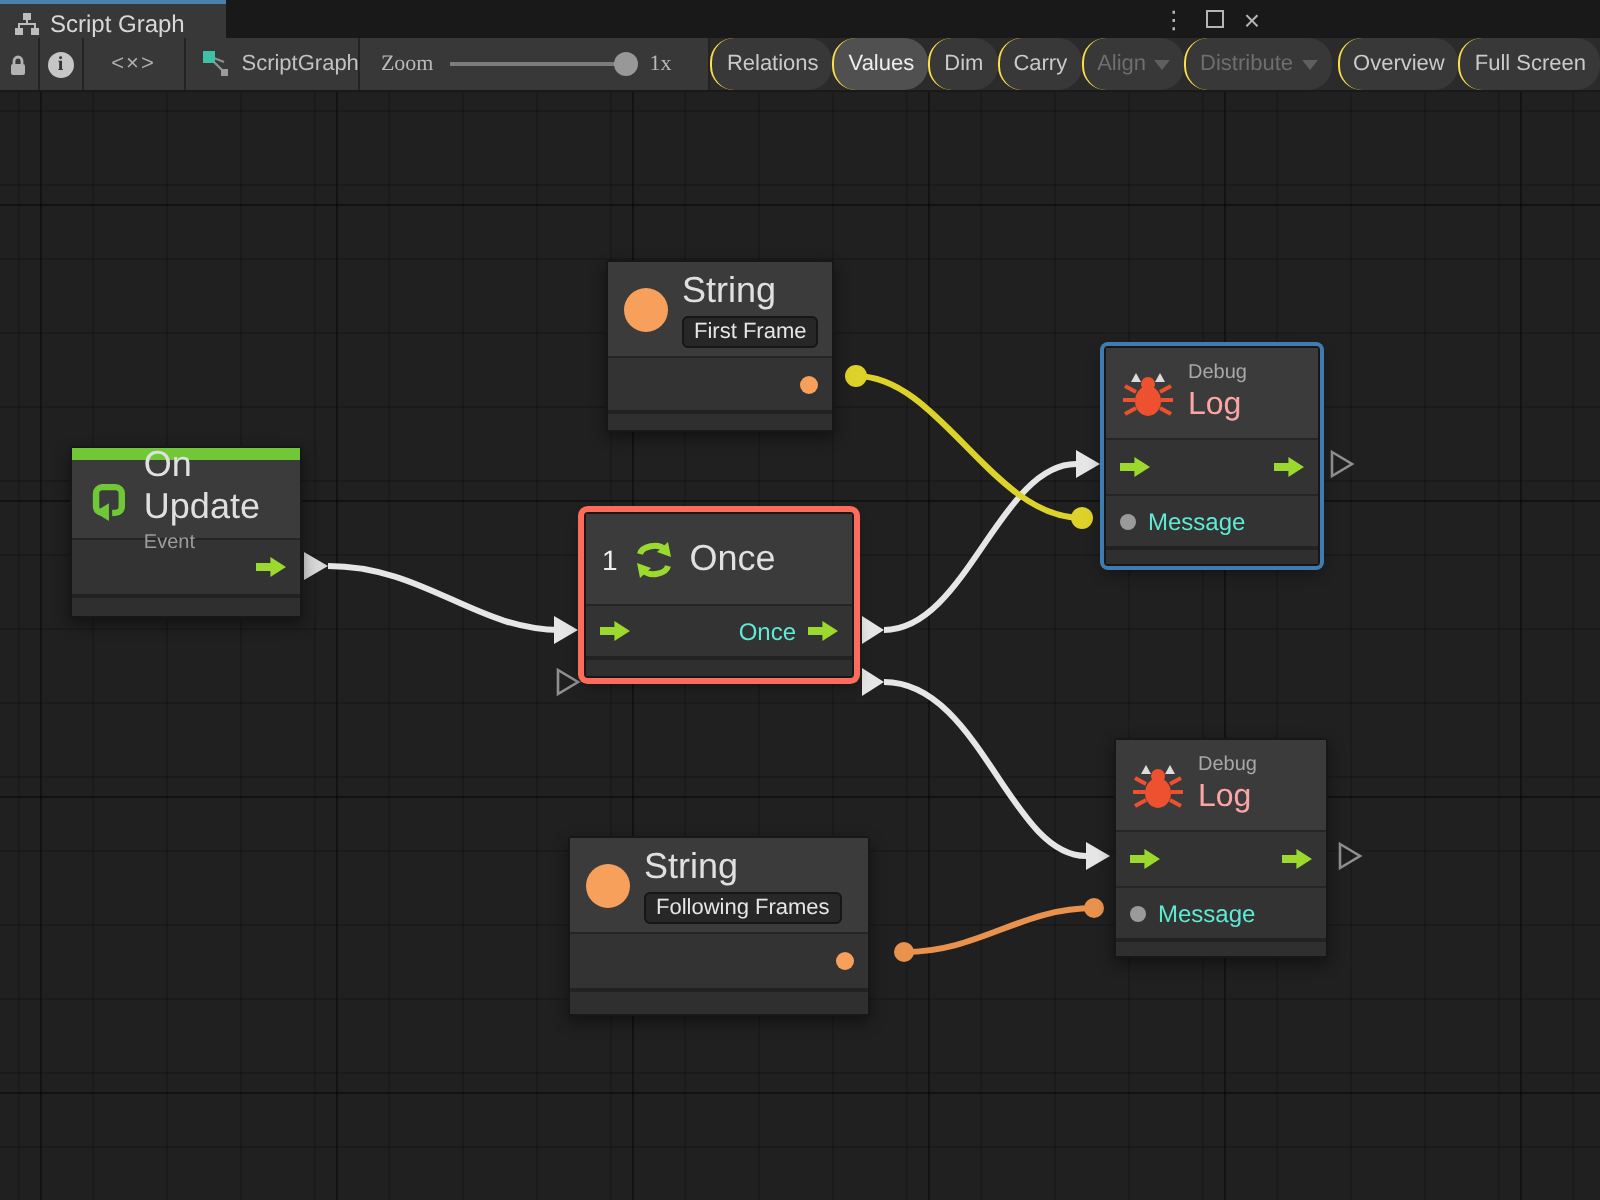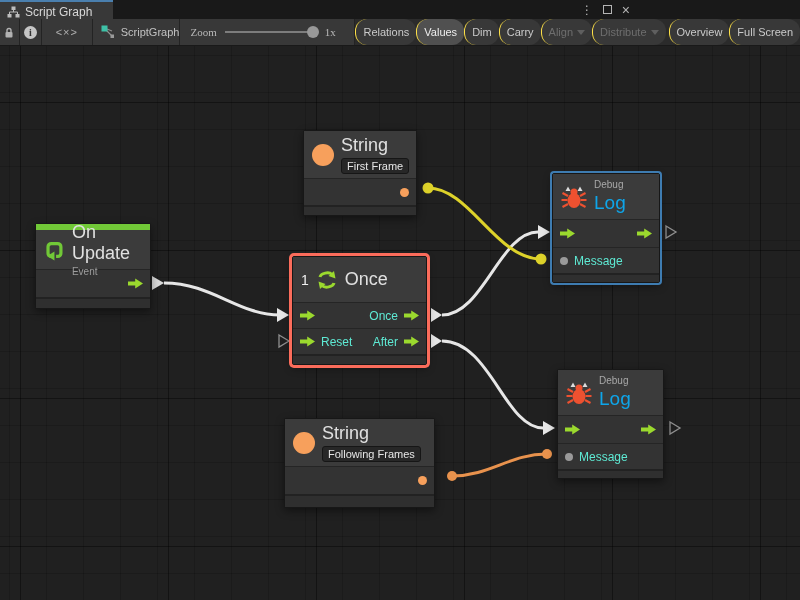--- a/index.html
+++ b/index.html
@@ -55,21 +55,21 @@
   
   .node { position:absolute; z-index:2; background:#333333; border:1px solid #171717; border-radius:2px;
     box-shadow:0 3px 8px rgba(0,0,0,0.45); color:#dcdcdc; }
   .node.sel-red { box-shadow:0 0 0 3px #fb6c5b, 0 3px 8px rgba(0,0,0,0.45); }
   .node.sel-blue { box-shadow:0 0 0 2px #3e7cb1, 0 3px 8px rgba(0,0,0,0.45); }
   .nstrip { height:6px; background:#71c837; }
   .nhead { background:#3b3b3b; display:flex; align-items:center; gap:7px; padding:4px 8px; }
   .ntitle { font-size:18px; color:#e0e0e0; }
   .nsub { font-size:10px; color:#9d9d9d; }
   .ncat { font-size:10px; color:#a8a8a8; }
-  .nbig { font-size:19px; color:#0ea5e9; }
+  .nbig { font-size:16px; color:#fca5a5; }
   .hcol { display:flex; flex-direction:column; gap:2px; }
   .nfield { background:#272727; border:1px solid #161616; border-radius:3px; padding:1px 5px;
     font-size:11px; color:#e6e6e6; white-space:nowrap; }
   .nrow { display:flex; align-items:center; gap:6px; padding:0 7px; background:#333333; border-top:1px solid #252525; }
   .nfoot { background:#2f2f2f; border-top:2px solid #222222; }
   .push { margin-left:auto; }
   .plabel { font-size:12px; color:#5eead4; }
   .parrow { width:15px; height:11px; background:#9bd92e; flex:0 0 15px;
     clip-path:polygon(0 32%,48% 32%,48% 4%,100% 50%,48% 96%,48% 68%,0 68%); }
   .dot-lg { width:22px; height:22px; border-radius:50%; background:#f7a05c; flex:0 0 22px; }
@@ -235,26 +235,20 @@
         <path d="M18 14 C 17 18, 9 19.5, 6 16.5" stroke="#9bd92e" stroke-width="3" fill="none"></path>
         <polygon points="4,20 2.5,12.5 9.5,15" fill="#9bd92e"></polygon>
       </svg>
       <span class="ntitle">Once</span>
     </div>
     <div class="nrow" style="height:26px">
       <span class="parrow"></span>
       <span class="plabel push">Once</span>
       <span class="parrow"></span>
     </div>
-    <div class="nrow" style="height:26px">
-      <span class="parrow"></span>
-      <span class="plabel">Reset</span>
-      <span class="plabel push">After</span>
-      <span class="parrow"></span>
-    </div>
     <div class="nfoot" style="height:10px"></div>
   </div>
 
   <div class="node sel-blue" style="left:552px;top:127px;width:108px">
     <div class="nhead" style="height:45px">
       <svg width="26" height="26" viewBox="0 0 26 26">
         <polygon points="7,2.5 9.5,7 4.5,7" fill="#dcdcdc"></polygon>
         <polygon points="19,2.5 21.5,7 16.5,7" fill="#dcdcdc"></polygon>
         <g stroke="#ee5130" stroke-width="2">
           <path d="M7 12 L1.5 9"></path>

